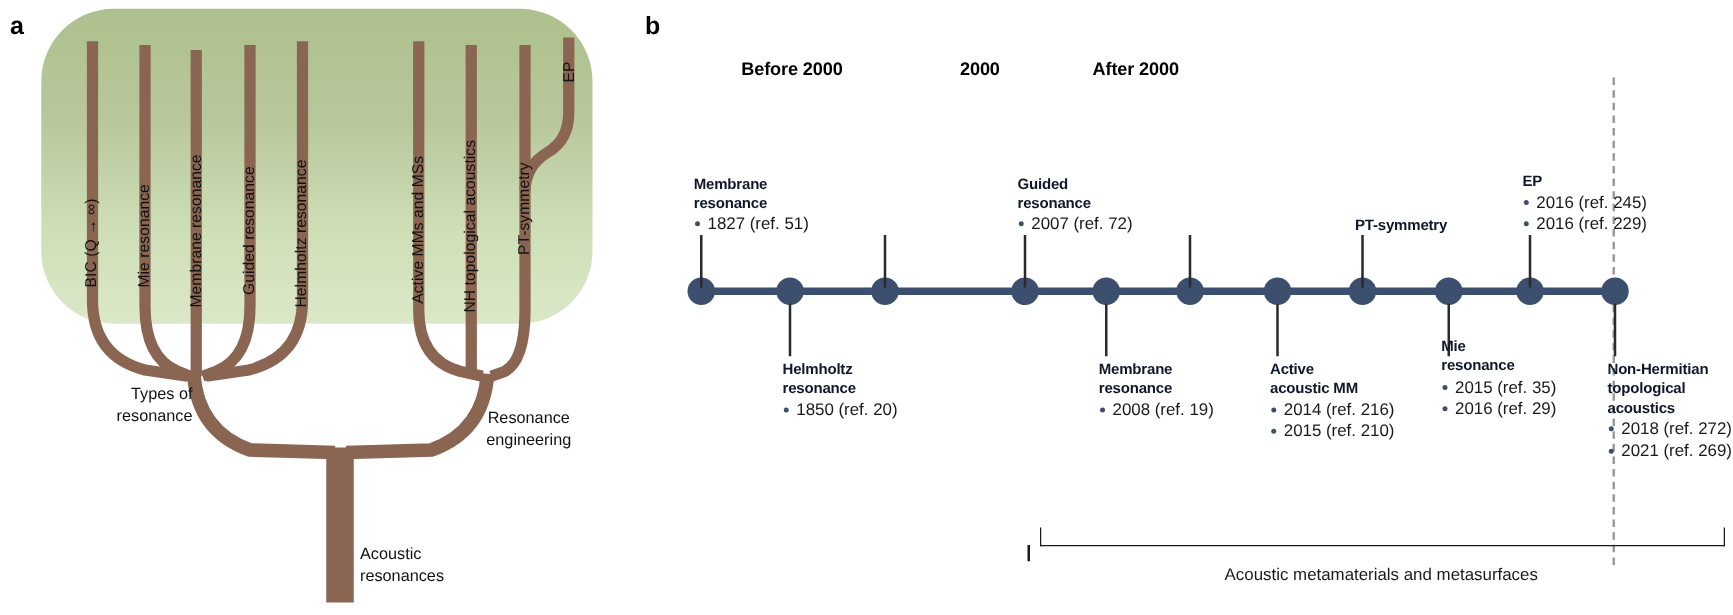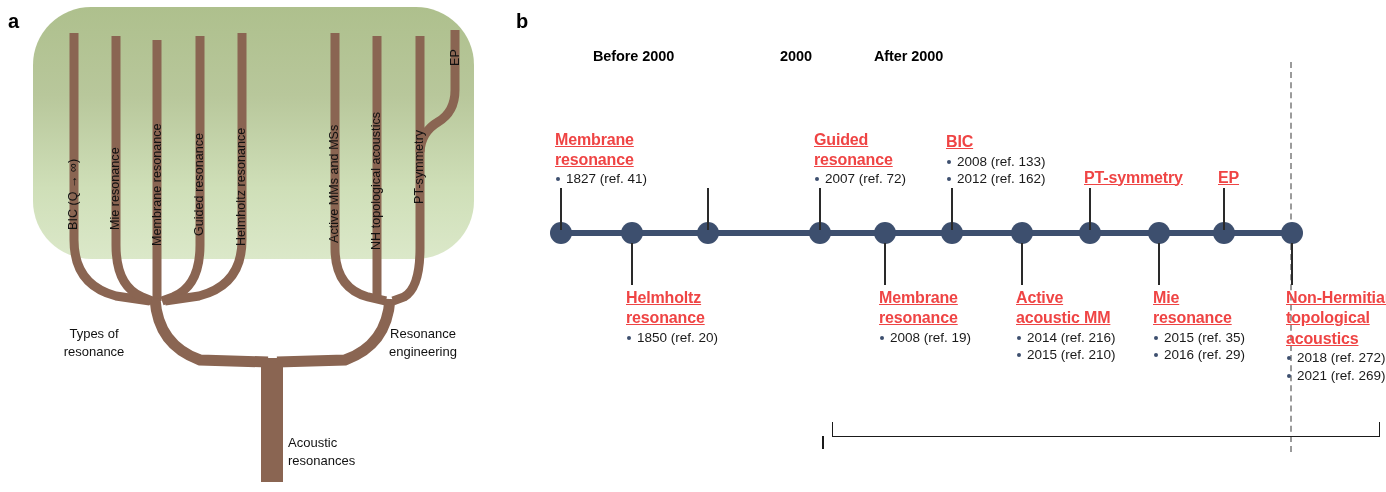--- a/index.html
+++ b/index.html
@@ -43,21 +43,21 @@
   .tl-stem{position:absolute;width:1.6px;background:#2a2a2a;}
   #year-divider{
     position:absolute;left:790px;top:62px;width:0;height:390px;
     border-left:2.2px dashed #9b9b9b;
   }
   .period-label{
     position:absolute;font-size:14.5px;font-weight:bold;color:#000;white-space:nowrap;letter-spacing:-0.1px;
   }
   .tl-entry{position:absolute;width:116px;}
   .tl-entry .tl-title{
-    font-size:16px;font-weight:bold;color:#ef4444;line-height:1.28;letter-spacing:-0.15px;text-decoration:underline;
+    font-size:12px;font-weight:bold;color:#0f172a;line-height:1.28;letter-spacing:-0.15px;
   }
   .tl-entry ul{list-style:none;margin:0;padding:0;}
   .tl-entry li{
     font-size:13.5px;color:#1a1a1a;line-height:1.3;white-space:nowrap;position:relative;padding-left:11px;
   }
   .tl-entry li:before{
     content:"";position:absolute;left:1px;top:7px;width:4px;height:4px;border-radius:50%;background:#3d4f6e;
   }
   .tl-entry.above{display:flex;flex-direction:column;justify-content:flex-end;}
   #bracket{
@@ -106,42 +106,42 @@
   <div class="tree-branch-label" style="left:66px;top:230px;">BIC (Q → ∞)</div>
   <div class="tree-branch-label" style="left:108px;top:230px;">Mie resonance</div>
   <div class="tree-branch-label" style="left:150px;top:246px;">Membrane resonance</div>
   <div class="tree-branch-label" style="left:192px;top:236px;">Guided resonance</div>
   <div class="tree-branch-label" style="left:234px;top:246px;">Helmholtz resonance</div>
   <div class="tree-branch-label" style="left:327px;top:243px;">Active MMs and MSs</div>
   <div class="tree-branch-label" style="left:369px;top:250px;">NH topological acoustics</div>
   <div class="tree-branch-label" style="left:412px;top:204px;">PT-symmetry</div>
   <div class="tree-branch-label" style="left:448px;top:66px;">EP</div>
 
-  <div class="tree-node-label" style="left:34px;top:325px;text-align:center;width:120px;">
+  <div class="tree-node-label" style="left:34px;top:306px;text-align:right;width:120px;">
     <div>Types of</div>
     <div>resonance</div>
   </div>
 
   <div class="tree-node-label" style="left:358px;top:325px;text-align:center;width:130px;">
     <div>Resonance</div>
     <div>engineering</div>
   </div>
 
   <div class="tree-node-label" style="left:288px;top:434px;">
     <div>Acoustic</div>
     <div>resonances</div>
   </div>
 </div>
 
 <div id="panel-b">
 
   <div class="panel-letter" style="left:16px;top:10px;">b</div>
 
   <div class="period-label" style="left:93px;top:48px;">Before 2000</div>
-  <div class="period-label" style="left:280px;top:48px;">2000</div>
+  <div class="period-label" style="left:268px;top:48px;">2000</div>
   <div class="period-label" style="left:374px;top:48px;">After 2000</div>
 
   <div id="year-divider"></div>
 
   <div id="timeline-axis"></div>
 
   <div class="tl-dot" style="left:50px;"></div>
   <div class="tl-dot" style="left:121px;"></div>
   <div class="tl-dot" style="left:197px;"></div>
   <div class="tl-dot" style="left:309px;"></div>
@@ -165,55 +165,50 @@
   <div class="tl-stem" style="left:521px;top:243px;height:42px;"></div>
   <div class="tl-stem" style="left:658px;top:243px;height:42px;"></div>
   <div class="tl-stem" style="left:791px;top:243px;height:42px;"></div>
 
   <div class="tl-entry above" style="left:55px;top:120px;height:68px;">
     <div class="tl-title">
       <div>Membrane</div>
       <div>resonance</div>
     </div>
     <ul>
-      <li>1827 (ref. 41)</li>
+      <li>1827 (ref. 51)</li>
     </ul>
   </div>
 
 
   <div class="tl-entry above" style="left:314px;top:120px;height:68px;">
     <div class="tl-title">
       <div>Guided</div>
       <div>resonance</div>
     </div>
     <ul>
       <li>2007 (ref. 72)</li>
     </ul>
   </div>
 
-  <div class="tl-entry above" style="left:446px;top:120px;height:68px;width:124px;">
-    <div class="tl-title">
-      <div>BIC</div>
-    </div>
-    <ul>
-      <li>2008 (ref. 133)</li>
-      <li>2012 (ref. 162)</li>
-    </ul>
-  </div>
 
   <div class="tl-entry above" style="left:584px;top:120px;height:68px;width:124px;">
     <div class="tl-title">
       <div>PT-symmetry</div>
     </div>
   </div>
 
   <div class="tl-entry above" style="left:718px;top:120px;height:68px;width:124px;">
     <div class="tl-title">
       <div>EP</div>
     </div>
+    <ul>
+      <li>2016 (ref. 245)</li>
+      <li>2016 (ref. 229)</li>
+    </ul>
   </div>
 
   <div class="tl-entry" style="left:126px;top:288px;">
     <div class="tl-title">
       <div>Helmholtz</div>
       <div>resonance</div>
     </div>
     <ul>
       <li>1850 (ref. 20)</li>
     </ul>
@@ -233,21 +228,21 @@
     <div class="tl-title">
       <div>Active</div>
       <div>acoustic MM</div>
     </div>
     <ul>
       <li>2014 (ref. 216)</li>
       <li>2015 (ref. 210)</li>
     </ul>
   </div>
 
-  <div class="tl-entry" style="left:653px;top:288px;width:120px;">
+  <div class="tl-entry" style="left:653px;top:270px;width:120px;">
     <div class="tl-title">
       <div>Mie</div>
       <div>resonance</div>
     </div>
     <ul>
       <li>2015 (ref. 35)</li>
       <li>2016 (ref. 29)</li>
     </ul>
   </div>
 
@@ -258,13 +253,14 @@
       <div>acoustics</div>
     </div>
     <ul>
       <li>2018 (ref. 272)</li>
       <li>2021 (ref. 269)</li>
     </ul>
   </div>
 
   <div id="bracket"></div>
   <div id="bracket-tick"></div>
+  <div id="bracket-caption">Acoustic metamaterials and metasurfaces</div>
 </div>
 
 </body></html>

